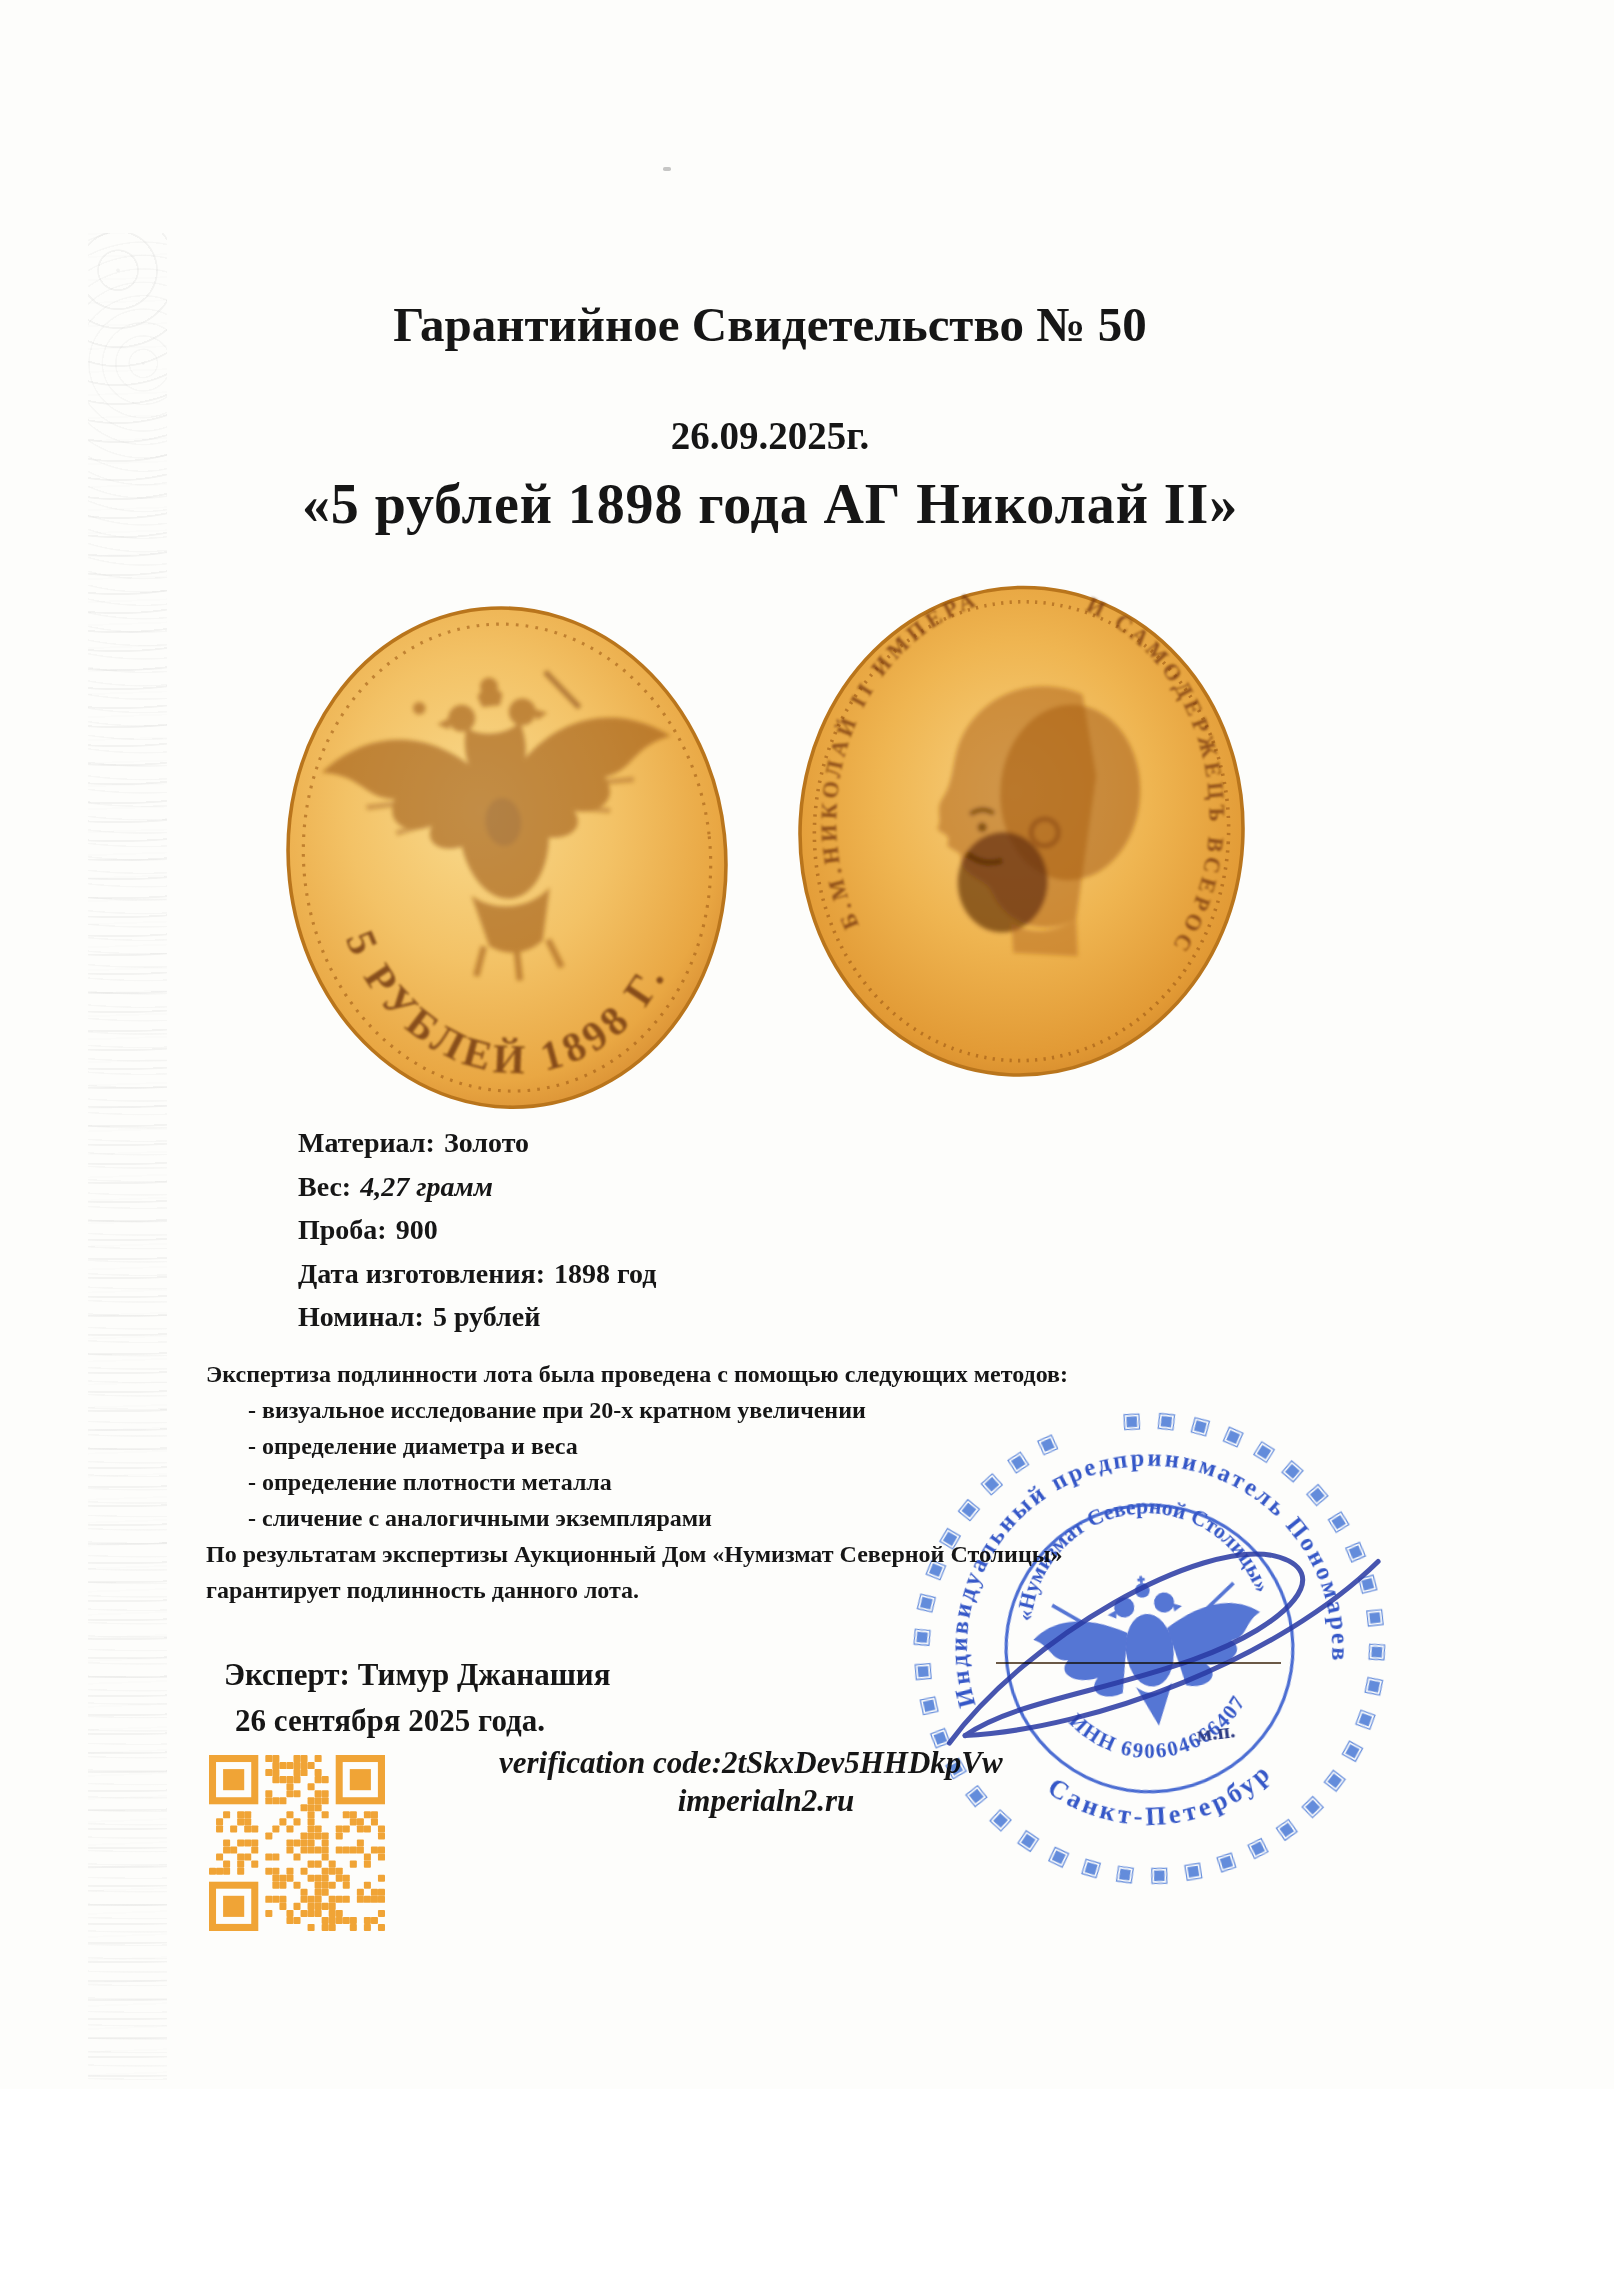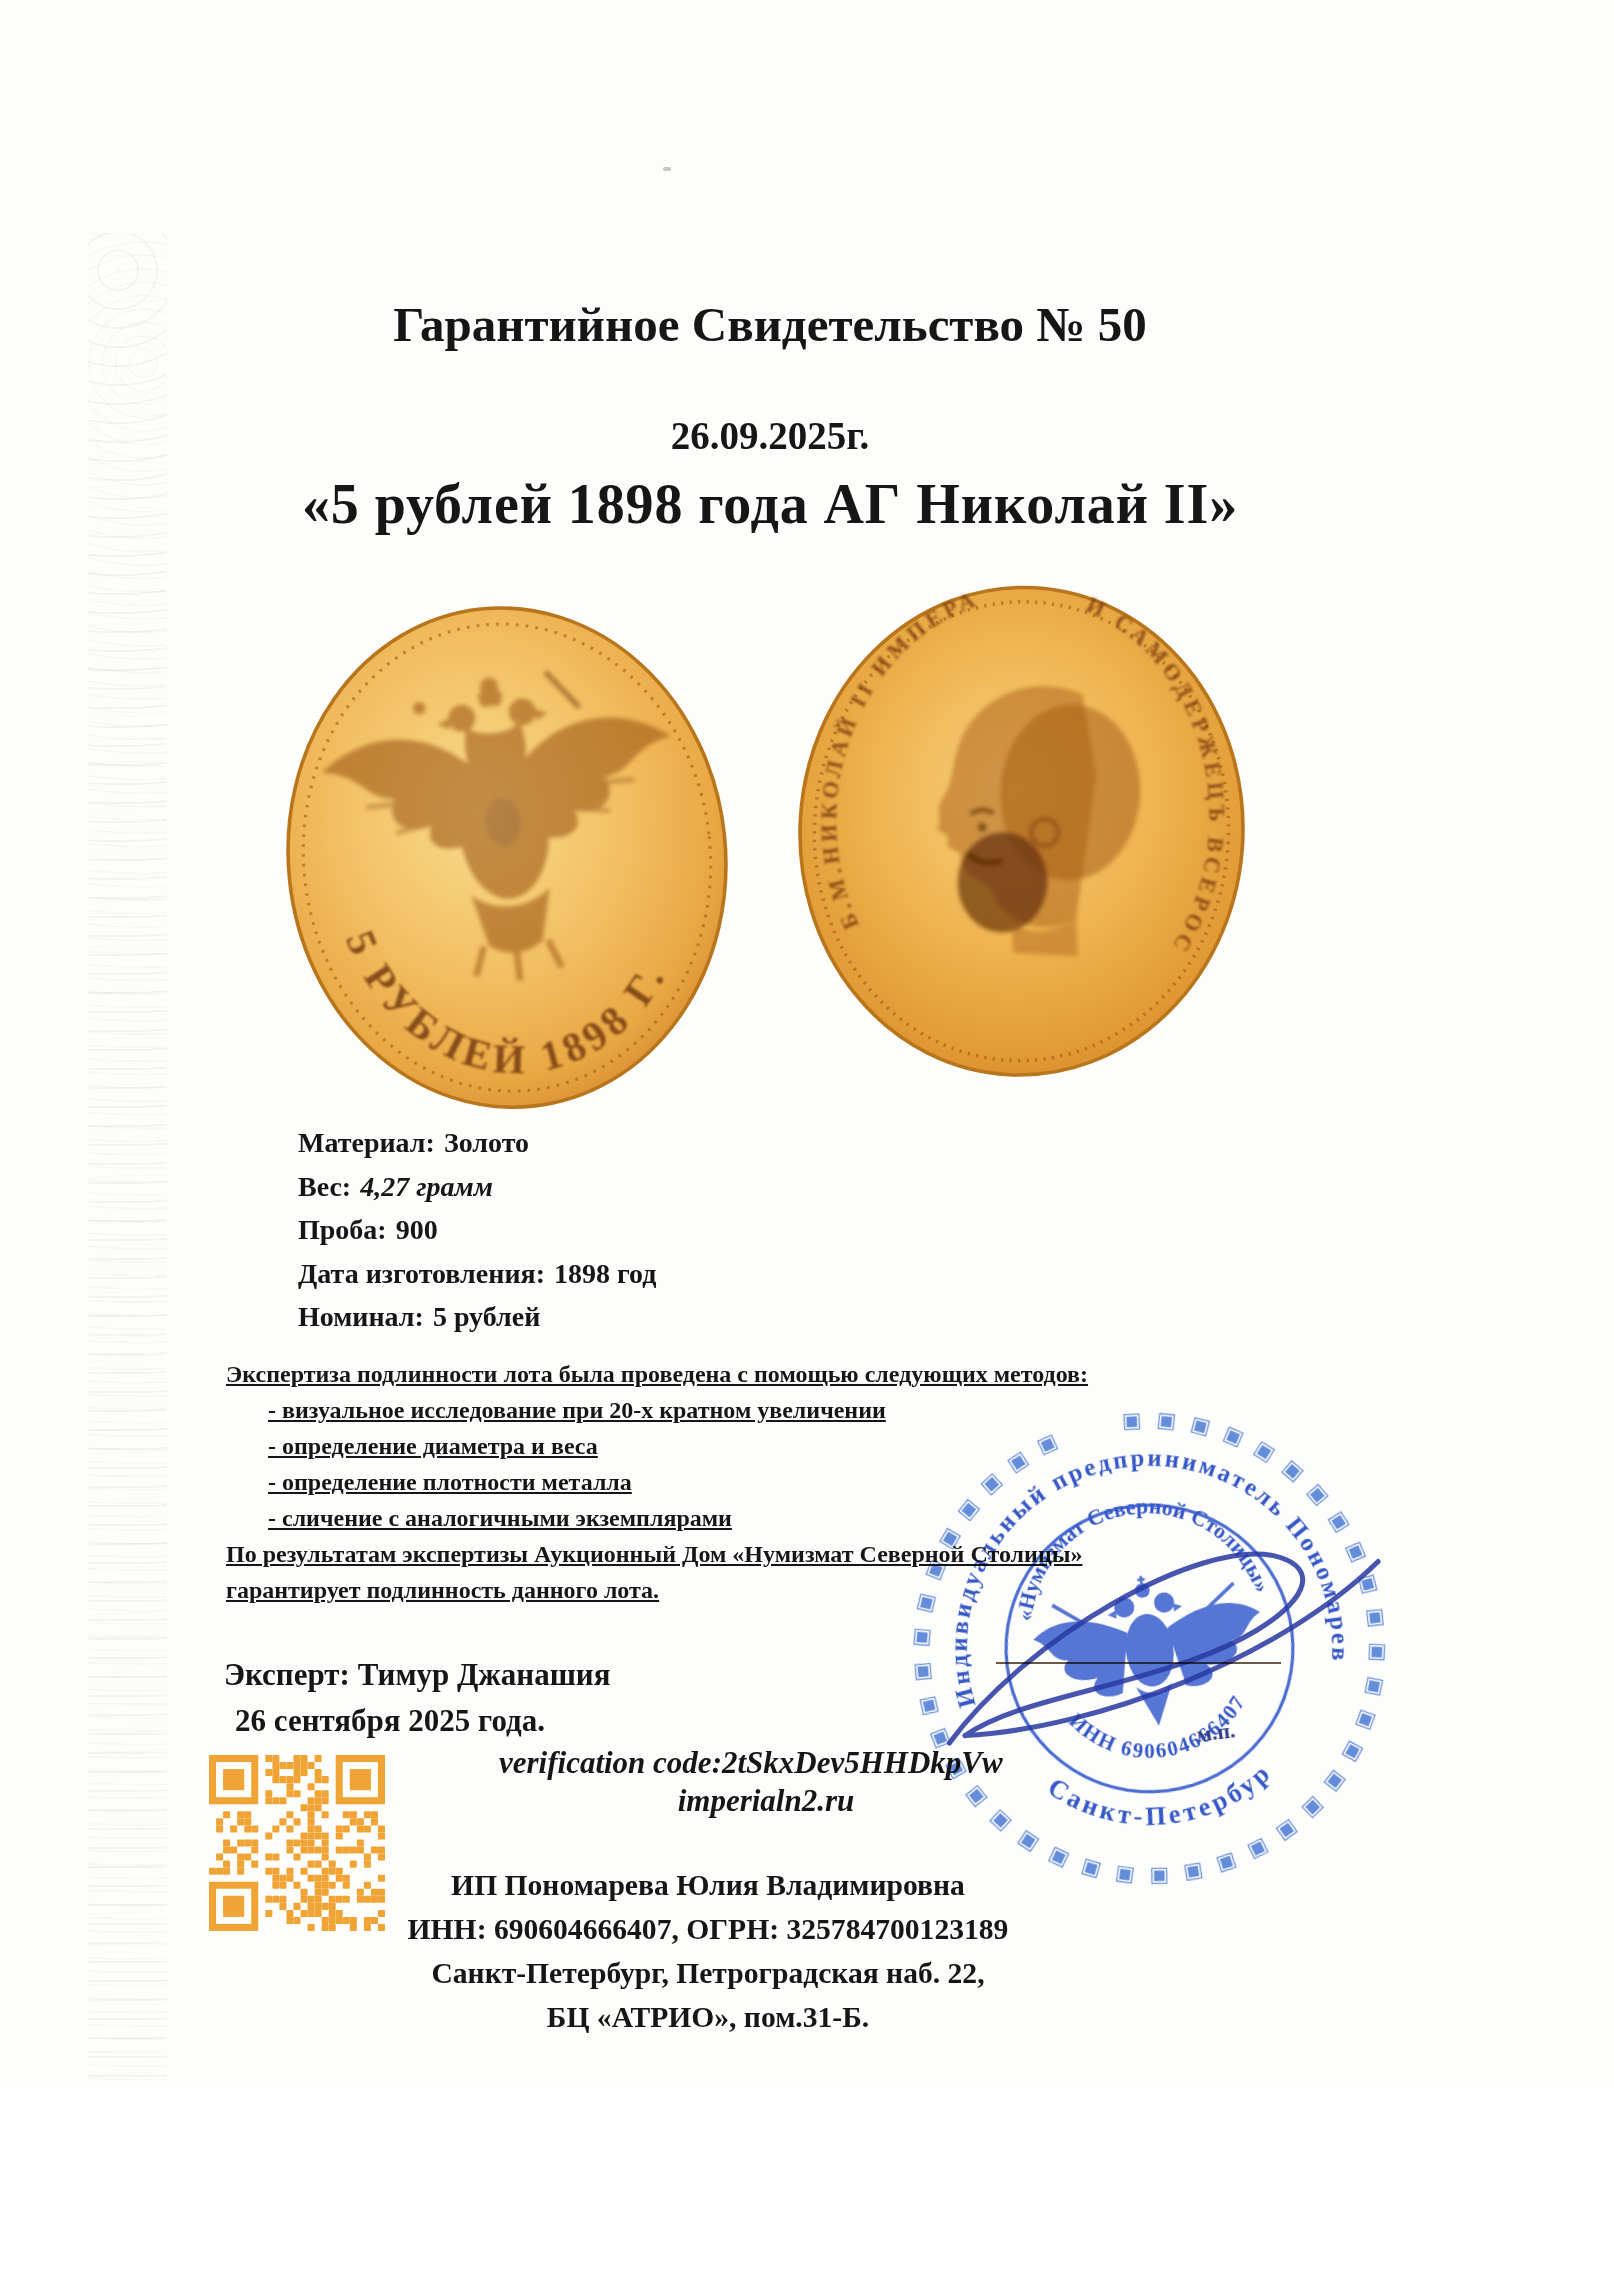--- a/index.html
+++ b/index.html
@@ -9,21 +9,21 @@
   .center-line{position:absolute;left:0;width:1540px;text-align:center;white-space:nowrap;}
   .title1{top:296px;font-size:49px;font-weight:700;}
   .title2{top:362px;font-size:39px;font-weight:700;}
   .title3{top:413px;font-size:39px;font-weight:700;}
   .title4{top:472px;font-size:56px;font-weight:800;letter-spacing:0.9px;}
   .coin{position:absolute;}
   .specs{position:absolute;left:298px;top:1127px;font-size:28px;font-weight:700;}
   .spec-row{margin-bottom:11.6px;}
   .spec-row .val{margin-left:9px;}
   .spec-row .i{font-style:italic;}
-  .para{position:absolute;left:226px;top:1356px;font-size:24px;font-weight:700;line-height:36px;text-decoration:underline;}
+  .para{position:absolute;left:206px;top:1356px;font-size:24px;font-weight:700;line-height:36px;}
   .para .method{padding-left:42px;}
   .expert{top:1657px;left:224px;font-size:31px;font-weight:700;}
   .edate{top:1703px;left:235px;font-size:31px;font-weight:700;}
   .vcode{top:1745px;left:499px;font-size:31px;font-weight:700;font-style:italic;}
   .site{top:1783px;left:587px;width:358px;text-align:center;font-size:31px;font-weight:700;font-style:italic;position:absolute;white-space:nowrap;}
   .company{position:absolute;left:260px;top:1863px;width:896px;text-align:center;
            font-size:29.6px;font-weight:700;line-height:44px;}
   .qr{position:absolute;left:209px;top:1755px;width:176px;height:176px;}
   .sigline{position:absolute;left:996px;top:1662px;width:285px;height:0;
            border-top:2.7px solid rgba(70,48,25,.8);}
@@ -374,26 +374,20 @@
             <rect x="125.44" y="188.16" width="7.84" height="7.84" rx="1"></rect>
             <rect x="133.28" y="188.16" width="7.84" height="7.84" rx="1"></rect>
             <rect x="156.80" y="188.16" width="7.84" height="7.84" rx="1"></rect>
             <rect x="172.48" y="188.16" width="7.84" height="7.84" rx="1"></rect>
             <rect x="188.16" y="188.16" width="7.84" height="7.84" rx="1"></rect>
           </g>
       </g>
     </svg>
   </div>
 
-  <div class="company">
-    <div>ИП Пономарева Юлия Владимировна</div>
-    <div>ИНН: 690604666407, ОГРН: 325784700123189</div>
-    <div>Санкт-Петербург, Петроградская наб. 22,</div>
-    <div>БЦ «АТРИО», пом.31-Б.</div>
-  </div>
 
   <div class="sigline"></div>
 
   <div class="stamp">
     <svg width="475" height="475" viewBox="0 0 520 520" xmlns="http://www.w3.org/2000/svg">
       <defs>
         <filter id="sb" x="-20%" y="-20%" width="140%" height="140%">
             <feGaussianBlur stdDeviation=".7"></feGaussianBlur>
           </filter>
         <path id="stampBorder" d="M 260 17 A 243 243 0 1 1 259.9 17 Z" fill="none"></path>

